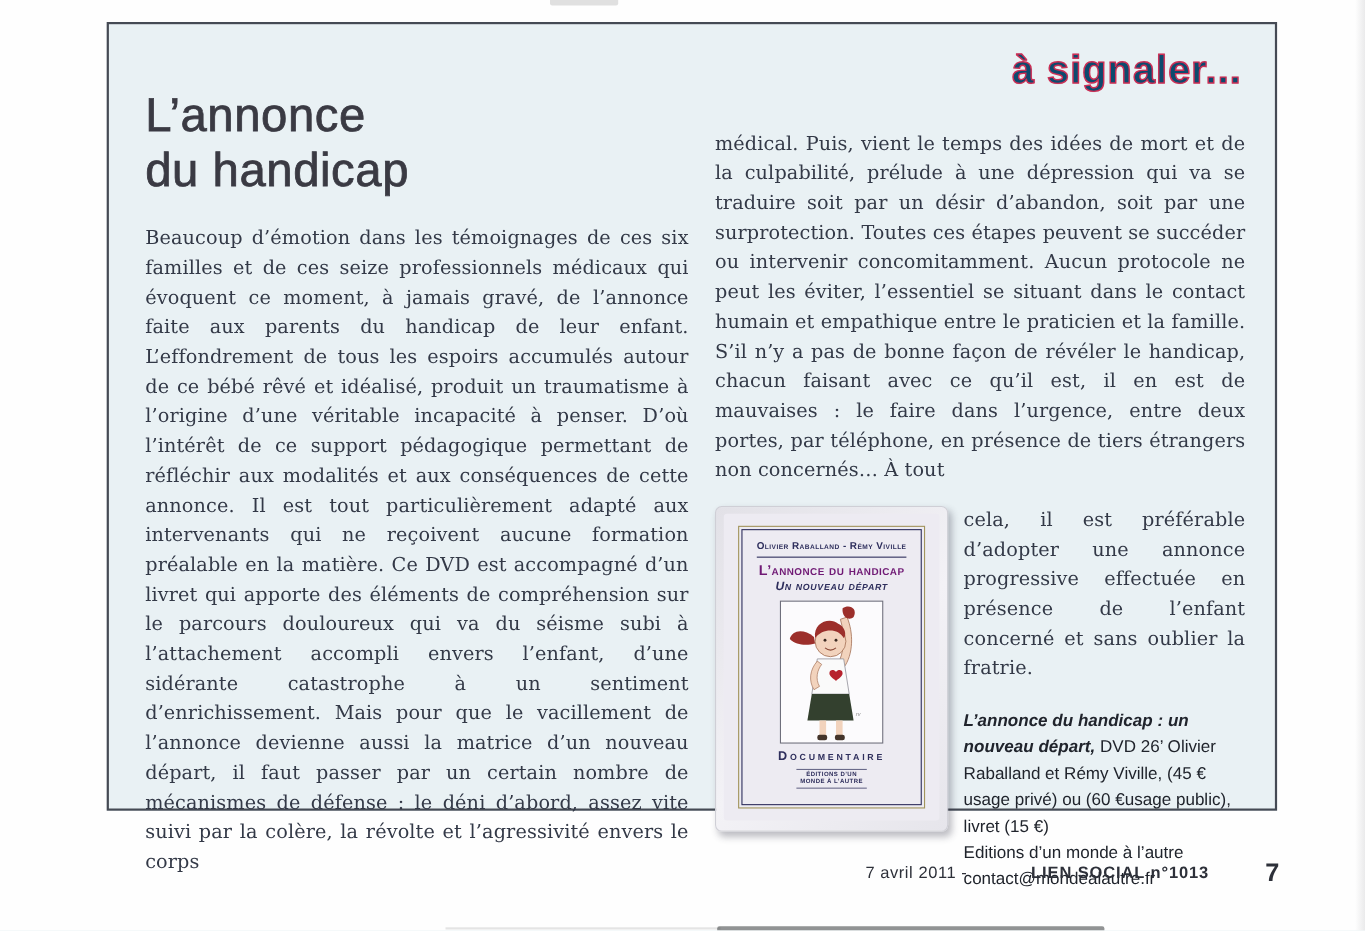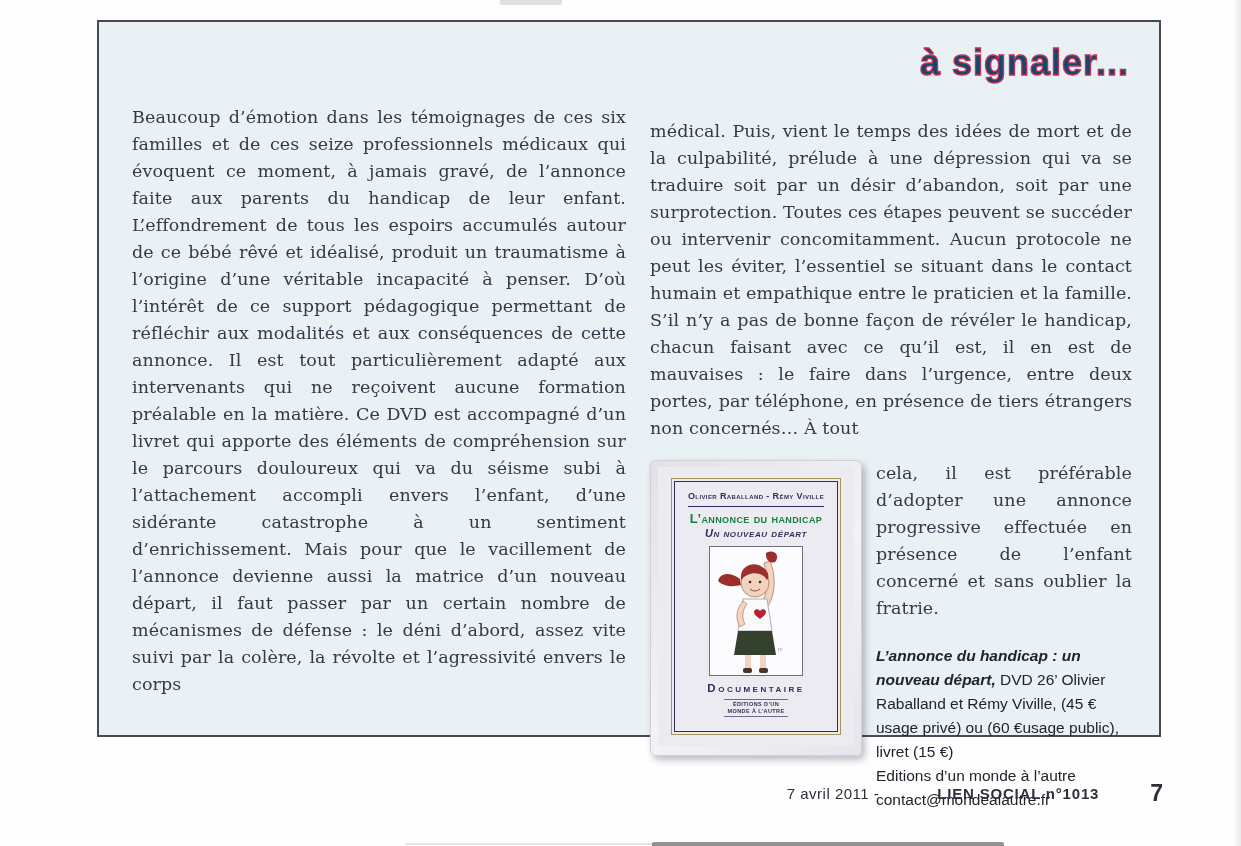--- a/index.html
+++ b/index.html
@@ -54,21 +54,21 @@
     display:flex;flex-direction:column;align-items:center;
     text-align:center;padding-top:9px;box-sizing:border-box;
   }
   .cover-authors{
     font-size:9px;font-weight:700;font-variant:small-caps;
     color:#2e2e5c;letter-spacing:0.4px;
   }
   .cover-rule{width:84%;border-top:1px solid #2e2e5c;margin:5px 0 4px;}
   .cover-title{
     font-size:13px;font-weight:700;font-variant:small-caps;
-    color:#15803d;letter-spacing:0.4px;
+    color:#701a75;letter-spacing:0.4px;
   }
   .cover-subtitle{
     font-size:11px;font-weight:700;font-style:italic;
     font-variant:small-caps;color:#2e2e5c;margin-top:1px;letter-spacing:0.6px;
   }
   .illustration{
     width:92px;height:128px;border:1px solid #6f6f7c;background:#fcfbfd;
     margin:7px auto 6px;position:relative;overflow:hidden;
   }
   .cover-genre{
@@ -114,20 +114,24 @@
   }
 </style>
 </head>
 <body>
 
 <div class="panel">
 
   <div class="badge">à signaler...</div>
 
   <div class="col-left">
+    <h1 class="article-title">
+        <span style="display:block">L’annonce</span>
+        <span style="display:block">du handicap</span>
+      </h1>
     <p class="serif">Beaucoup d’émotion dans les témoignages de ces six familles et de ces seize professionnels médicaux qui évoquent ce moment, à jamais gravé, de l’annonce faite aux parents du handicap de leur enfant. L’effondrement de tous les espoirs accumulés autour de ce bébé rêvé et idéalisé, produit un traumatisme à l’origine d’une véritable incapacité à penser. D’où l’intérêt de ce support pédagogique permettant de réfléchir aux modalités et aux conséquences de cette annonce. Il est tout particulièrement adapté aux intervenants qui ne reçoivent aucune formation préalable en la matière. Ce DVD est accompagné d’un livret qui apporte des éléments de compréhension sur le parcours douloureux qui va du séisme subi à l’attachement accompli envers l’enfant, d’une sidérante catastrophe à un sentiment d’enrichissement. Mais pour que le vacillement de l’annonce devienne aussi la matrice d’un nouveau départ, il faut passer par un certain nombre de mécanismes de défense : le déni d’abord, assez vite suivi par la colère, la révolte et l’agressivité envers le corps</p>
   </div>
 
   <div class="col-right">
     <p class="serif first">médical. Puis, vient le temps des idées de mort et de la culpabilité, prélude à une dépression qui va se traduire soit par un désir d’abandon, soit par une surprotection. Toutes ces étapes peuvent se succéder ou intervenir concomitamment. Aucun protocole ne peut les éviter, l’essentiel se situant dans le contact humain et empathique entre le praticien et la famille. S’il n’y a pas de bonne façon de révéler le handicap, chacun faisant avec ce qu’il est, il en est de mauvaises : le faire dans l’urgence, entre deux portes, par téléphone, en présence de tiers étrangers non concernés… À tout</p>
 
     <div class="media-row">
 
       <div class="dvd-photo">
         <svg class="ghost-sketch" viewBox="0 0 212 296" width="212" height="296">

